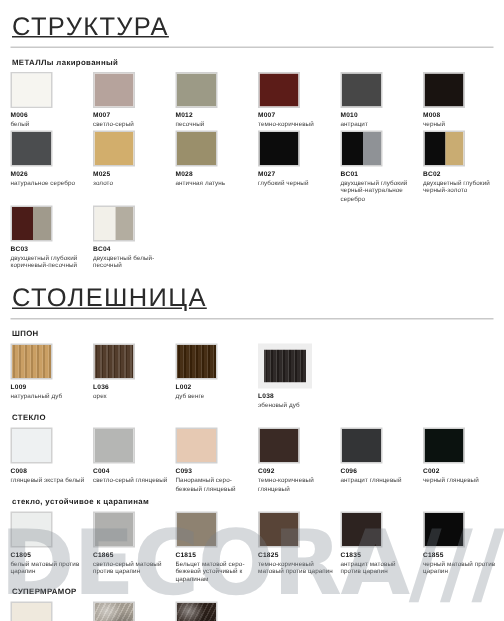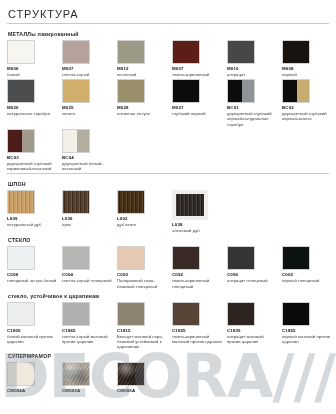--- a/index.html
+++ b/index.html
@@ -29,25 +29,26 @@
     letter-spacing: -1px;
     color: rgba(120,128,140,0.30);
     line-height: 1;
     white-space: nowrap;
     pointer-events: none;
     user-select: none;
     z-index: 5;
   }
   
   .section-head {
-    font-size: 11px;
+    font-size: 17px;
     letter-spacing: 0.9px;
     color: #2b2b2b;
     font-weight: 400;
     padding: 8px 0 3px 1px;
+    text-decoration: underline;
   }
   .section-rule {
     height: 1px;
     background: #c9c9c9;
     margin-bottom: 7px;
   }
   
   .group-label {
     font-size: 5.2px;
     font-weight: 700;
@@ -220,20 +221,21 @@
                 <span class="half-l" style="background:#f2f0e9"></span>
                 <span class="half-r" style="background:#b3ada0"></span>
               </div>
               <div class="code">BC04</div>
               <div class="desc">двухцветный белый-песочный</div>
             </div>
           </div>
         </div>
       </div>
       <div class="section">
+        <div class="section-head">СТОЛЕШНИЦА</div>
         <div class="section-rule"></div>
         <div class="group">
           <div class="group-label">ШПОН</div>
           <div class="row">
             <div class="cell">
               <div class="sw">
                 <span class="inner" style="background:#c79a5c;background-image:repeating-linear-gradient(90deg, rgba(255,255,255,0.16) 0px, rgba(255,255,255,0.16) 1px, rgba(0,0,0,0.12) 1px, rgba(0,0,0,0.12) 2px, rgba(255,255,255,0.05) 2px, rgba(255,255,255,0.05) 4px)"></span>
               </div>
               <div class="code">L009</div>
               <div class="desc">натуральный дуб</div>

